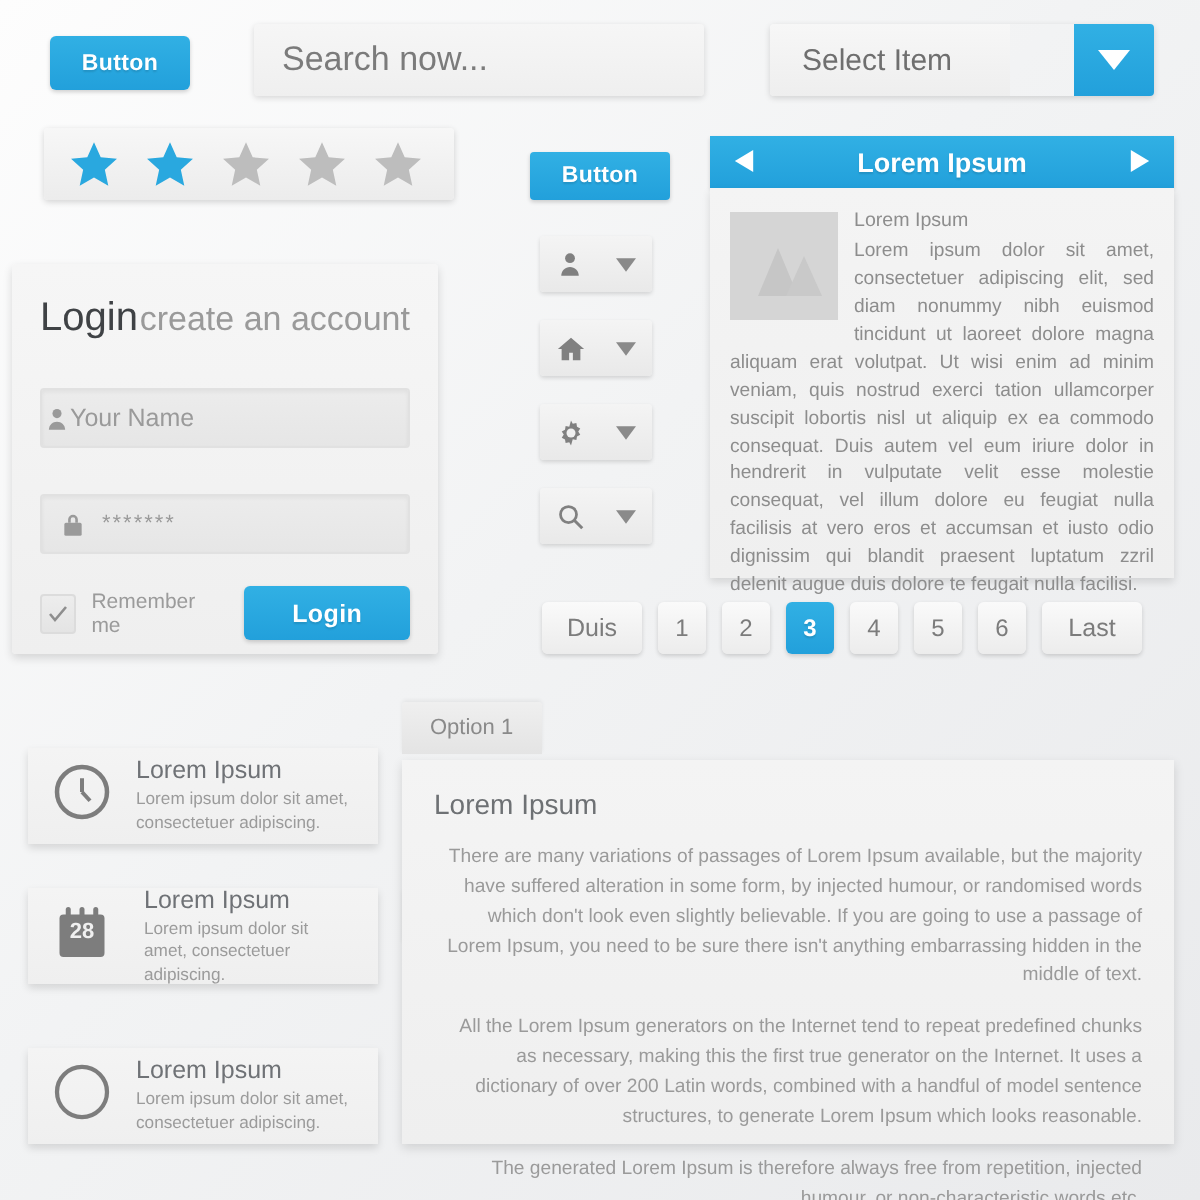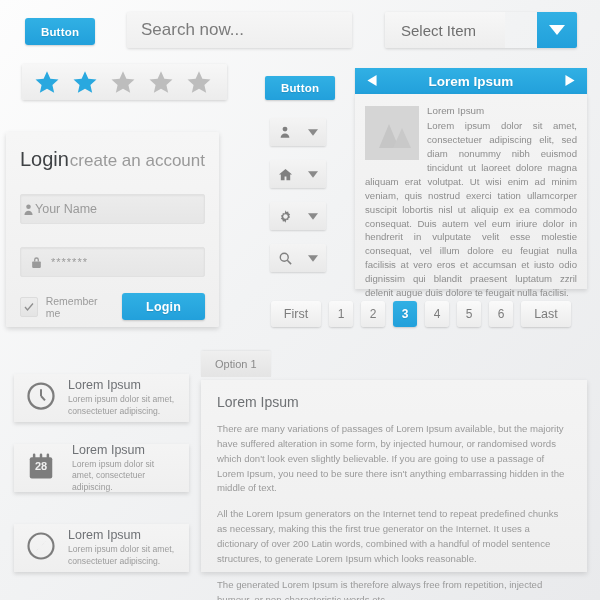--- a/index.html
+++ b/index.html
@@ -199,21 +199,21 @@
     margin-top: 42px;
   }
   .tab-panel {
     background: linear-gradient(180deg,#f4f4f4 0%,#efefef 100%);
     box-shadow: 0 2px 5px rgba(0,0,0,.13);
     padding: 14px 16px;
   }
   .tab-heading { font-size: 14px; color: #6e7174; margin-bottom: 12px; }
   .tab-p {
     font-size: 9.6px; line-height: 1.55; color: #9a9a9a;
-    margin-bottom: 11px; text-align: left;
+    margin-bottom: 11px; text-align: right;
   }
 </style>
 </head>
 <body>
 
 <div id="root">
 
   <div class="abs btn-blue" style="left:25px; top:18px; width:70px; height:27px;">
     <span>Button</span>
   </div>
@@ -363,21 +363,21 @@
           <polygon points="28,42 37,22 46,42" fill="#c9c9c9"></polygon>
         </svg>
       </div>
       <div class="carousel-sub" style="margin-bottom:1px;">Lorem Ipsum</div>
       <span>Lorem ipsum dolor sit amet, consectetuer adipiscing elit, sed diam nonummy nibh euismod tincidunt ut laoreet dolore magna</span>
       <span>aliquam erat volutpat. Ut wisi enim ad minim veniam, quis nostrud exerci tation ullamcorper suscipit lobortis nisl ut aliquip ex ea commodo consequat. Duis autem vel eum iriure dolor in hendrerit in vulputate velit esse molestie consequat, vel illum dolore eu feugiat nulla facilisis at vero eros et accumsan et iusto odio dignissim qui blandit praesent luptatum zzril delenit augue duis dolore te feugait nulla facilisi.</span>
     </div>
   </div>
 
   <div class="abs pager" style="left:271px; top:301px;">
-    <div class="page wide">First</div>
+    <div class="page wide">Duis</div>
     <div class="page">1</div>
     <div class="page">2</div>
     <div class="page active">3</div>
     <div class="page">4</div>
     <div class="page">5</div>
     <div class="page">6</div>
     <div class="page wide">Last</div>
   </div>
 
   <div class="abs media" style="left:14px; top:374px; width:175px; height:48px;">

